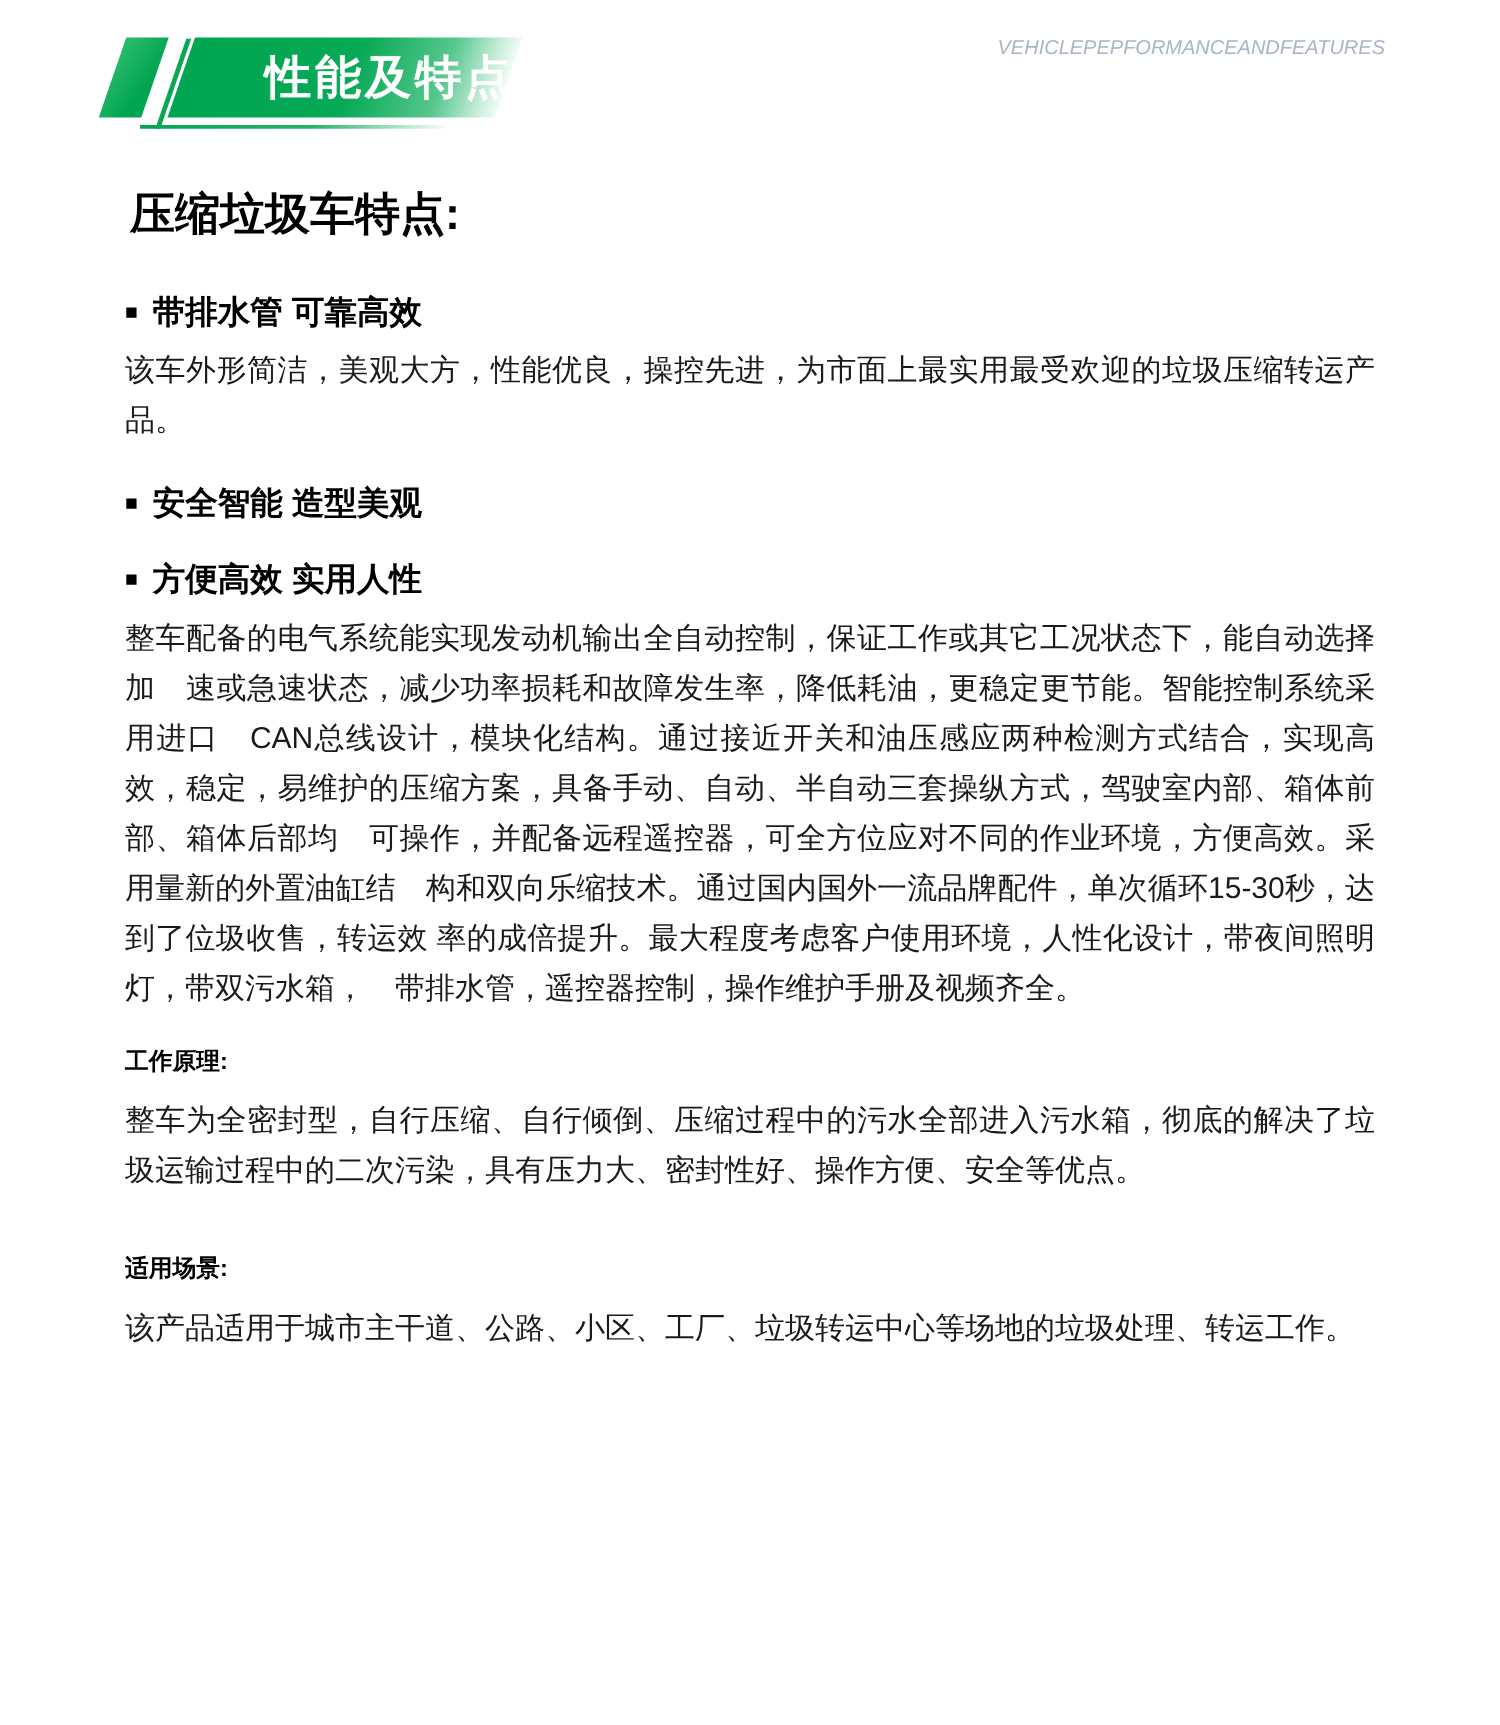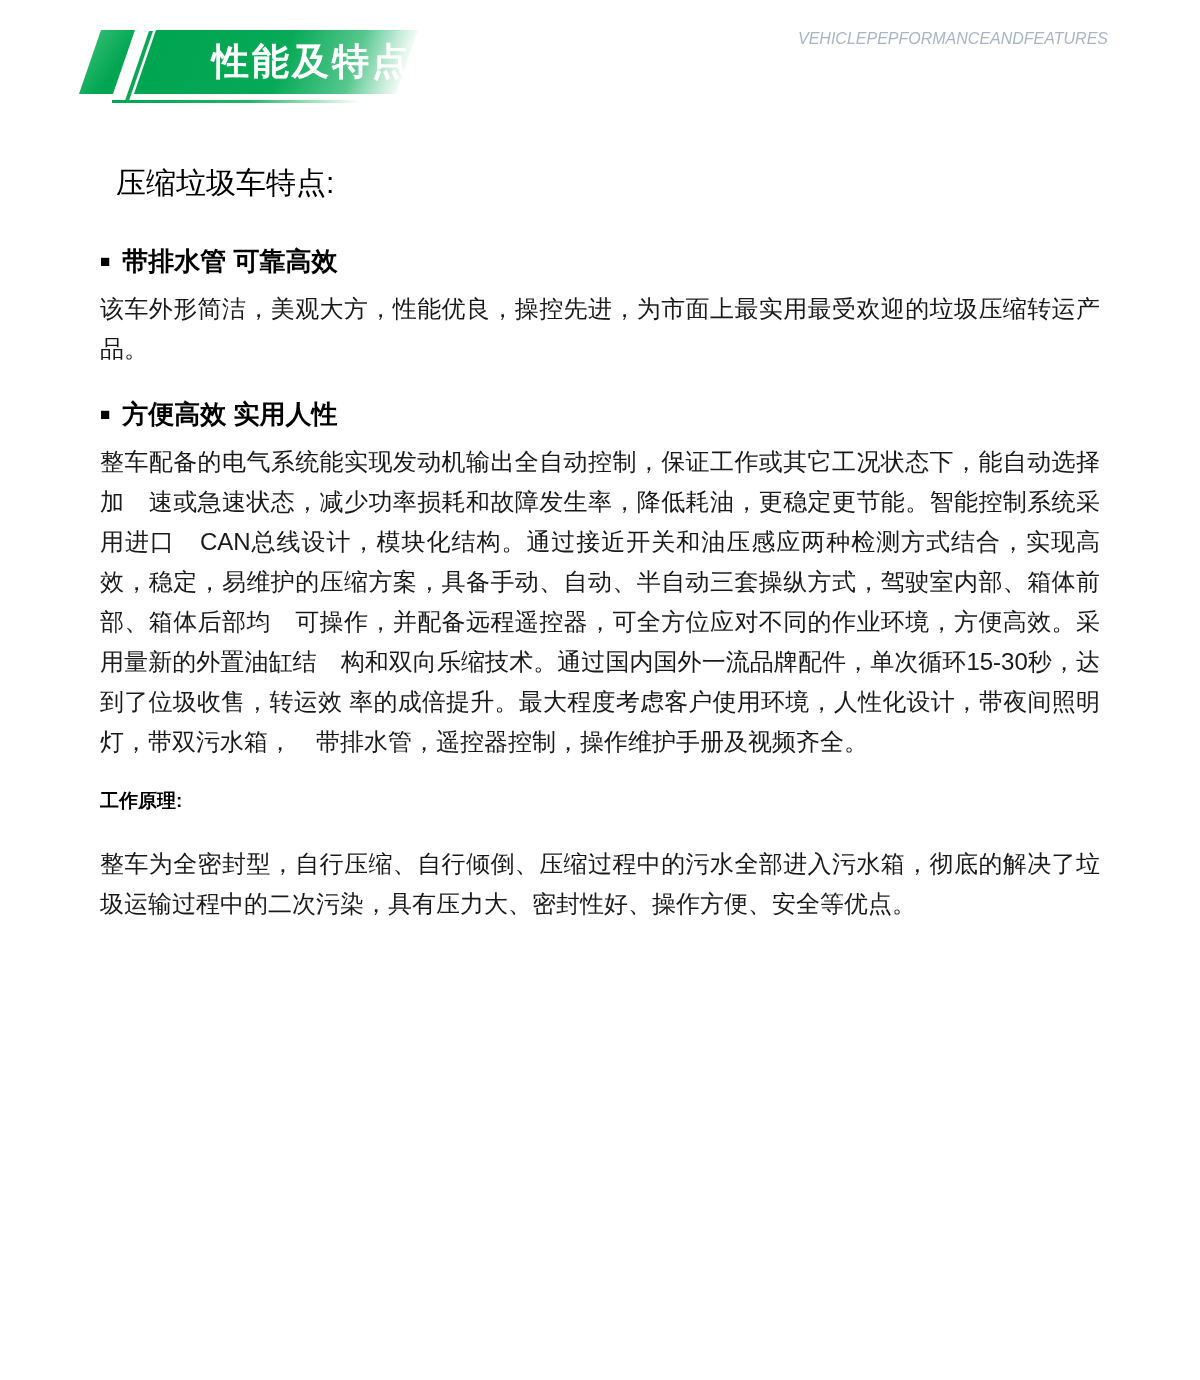--- a/index.html
+++ b/index.html
@@ -46,22 +46,22 @@
     font-style:italic; font-size:16px; letter-spacing:0px;
     color:#a8b5c7; font-weight:500;
     white-space:nowrap;
   }
 
   
   .content {
     position:absolute; left:100px; top:150px; width:1000px;
   }
   .doc-title {
-    font-size:30px; font-weight:normal; color:#000;
-    line-height:34px; margin:16px;
+    font-size:36px; font-weight:bold; color:#000;
+    line-height:34px; margin:4px;
   }
   .feat-heading {
     font-size:26px; font-weight:bold; color:#000;
     line-height:30px; margin:46px 0 0 0;
   }
   .feat-heading.tight { margin-top:30px; }
   .bullet {
     font-size:17px; margin-right:12px; vertical-align:3px; color:#000;
   }
   .para {
@@ -69,21 +69,21 @@
     margin:12px 0 0 0;
     text-align:justify;
     white-space:pre-wrap;
   }
   .para.follow { margin-top:0; }
   .info-heading {
     font-size:19px; font-weight:bold; color:#000;
     line-height:34px; margin:22px 0 0 0;
   }
   .info-heading.last { margin-top:42px; }
-  .para.info { margin-top:26px; }
+  .para.info { margin-top:10px; }
 </style>
 </head>
 <body>
 
 <div class="banner-area">
   <div class="banner-small"></div>
   <div class="banner-slash"></div>
   <div class="banner-main"></div>
   <div class="banner-title">性能及特点</div>
   <div class="banner-underline"></div>
@@ -95,28 +95,35 @@
   <h1 class="doc-title">压缩垃圾车特点:</h1>
 
   <div>
     <div class="feat-heading">
       <span class="bullet">■</span><span>带排水管 可靠高效</span>
     </div>
     <p class="para">该车外形简洁，美观大方，性能优良，操控先进，为市面上最实用最受欢迎的垃圾压缩转运产品。</p>
   </div>
 
   <div>
+    <div class="feat-heading tight">
+      <span class="bullet">■</span><span>安全智能 造型美观</span>
+    </div>
   </div>
 
   <div>
     <div class="feat-heading tight">
       <span class="bullet">■</span><span>方便高效 实用人性</span>
     </div>
     <p class="para">整车配备的电气系统能实现发动机输出全自动控制，保证工作或其它工况状态下，能自动选择加　速或急速状态，减少功率损耗和故障发生率，降低耗油，更稳定更节能。智能控制系统采用进口　CAN总线设计，模块化结构。通过接近开关和油压感应两种检测方式结合，实现高效，稳定，易维护的压缩方案，具备手动、自动、半自动三套操纵方式，驾驶室内部、箱体前部、箱体后部均　可操作，并配备远程遥控器，可全方位应对不同的作业环境，方便高效。采用量新的外置油缸结　构和双向乐缩技术。通过国内国外一流品牌配件，单次循环15-30秒，达到了位圾收售，转运效 率的成倍提升。最大程度考虑客户使用环境，人性化设计，带夜间照明灯，带双污水箱，　带排水管，遥控器控制，操作维护手册及视频齐全。</p>
   </div>
 
   <div>
     <div class="info-heading">工作原理:</div>
     <p class="para info">整车为全密封型，自行压缩、自行倾倒、压缩过程中的污水全部进入污水箱，彻底的解决了垃圾运输过程中的二次污染，具有压力大、密封性好、操作方便、安全等优点。</p>
   </div>
 
+  <div>
+    <div class="info-heading last">适用场景:</div>
+    <p class="para info">该产品适用于城市主干道、公路、小区、工厂、垃圾转运中心等场地的垃圾处理、转运工作。</p>
+  </div>
 
 </div>
 
 </body></html>

